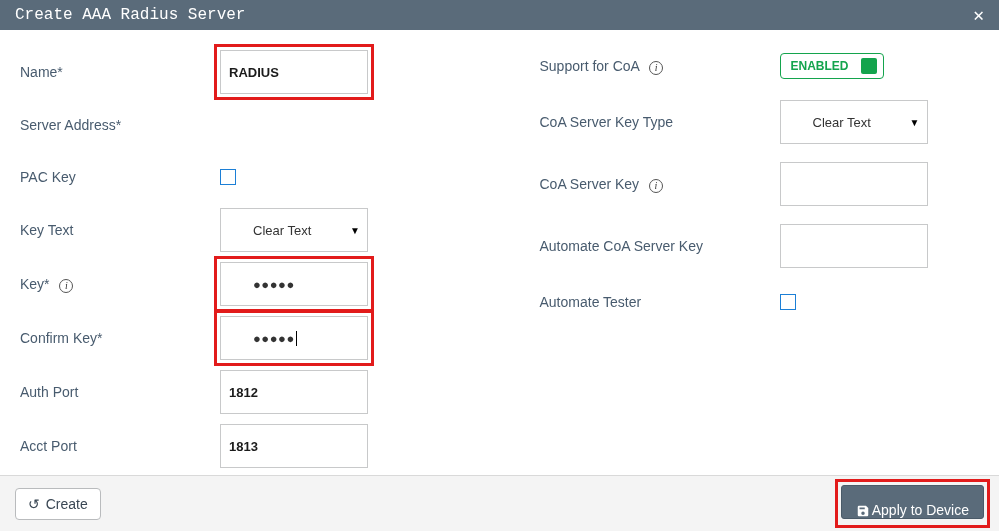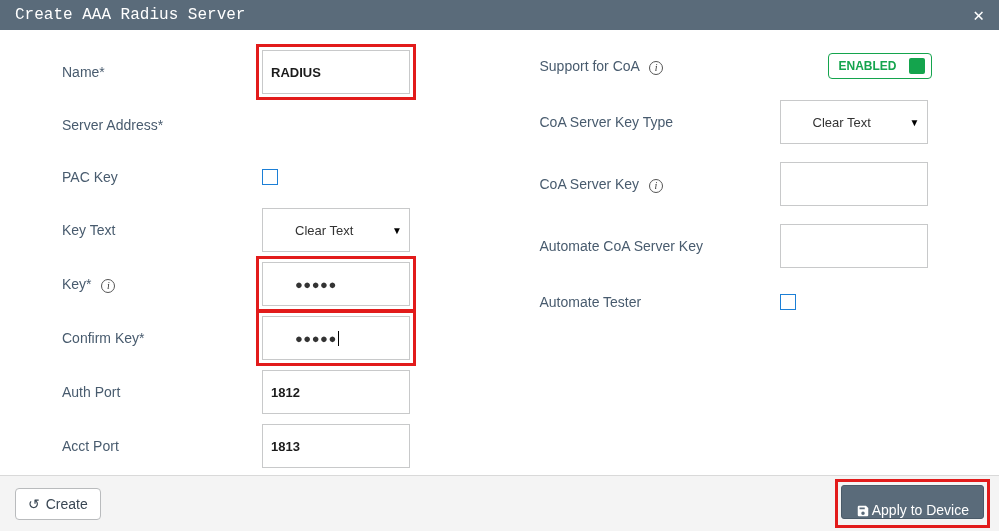--- a/index.html
+++ b/index.html
@@ -29,21 +29,21 @@
     padding: 20px 20px 10px 20px;
     gap: 80px;
   }
   .col { flex: 1; }
   .form-row {
     display: flex;
     align-items: center;
     margin-bottom: 18px;
     min-height: 32px;
   }
-  .col-left .form-row { margin-bottom: 10px; min-height: 42px; margin-left: 42px; }
+  .col-left .form-row { margin-bottom: 10px; min-height: 42px; }
   .label {
     width: 200px;
     color: #485b6e;
     font-size: 14px;
     flex-shrink: 0;
   }
   input.text, select.sel, .inputbox {
     width: 148px;
     height: 44px;
     border: 1px solid #c8c9ca;
@@ -78,21 +78,21 @@
     content:"";
     position:absolute;
     border:3px solid #e21b1b;
     top:-6px; left:-6px; right:-6px; bottom:-6px;
     pointer-events:none;
   }
   .toggle {
     display:inline-flex; align-items:center;
     border:1.5px solid #14a44d; color:#14a44d;
     height:26px; padding:0 6px 0 10px; border-radius:4px;
-    font-size:12px; font-weight:700; gap:12px;margin-left:48px;
+    font-size:12px; font-weight:700; gap:12px;
   }
   .toggle .knob { width:16px; height:16px; background:#14a44d; border-radius:2px; }
   .inputbox { display:flex; align-items:center; color:#333;padding-left:32px; }
   .dots { letter-spacing: 0.5px; font-size: 13px; }
   .cursor-bar { display:inline-block; width:1px; height:15px; background:#000; margin-left:1px; }
 
   .footer {
     position:absolute; left:0; right:0; bottom:0;
     background:#f4f4f4;
     border-top:1px solid #d9d9d9;

